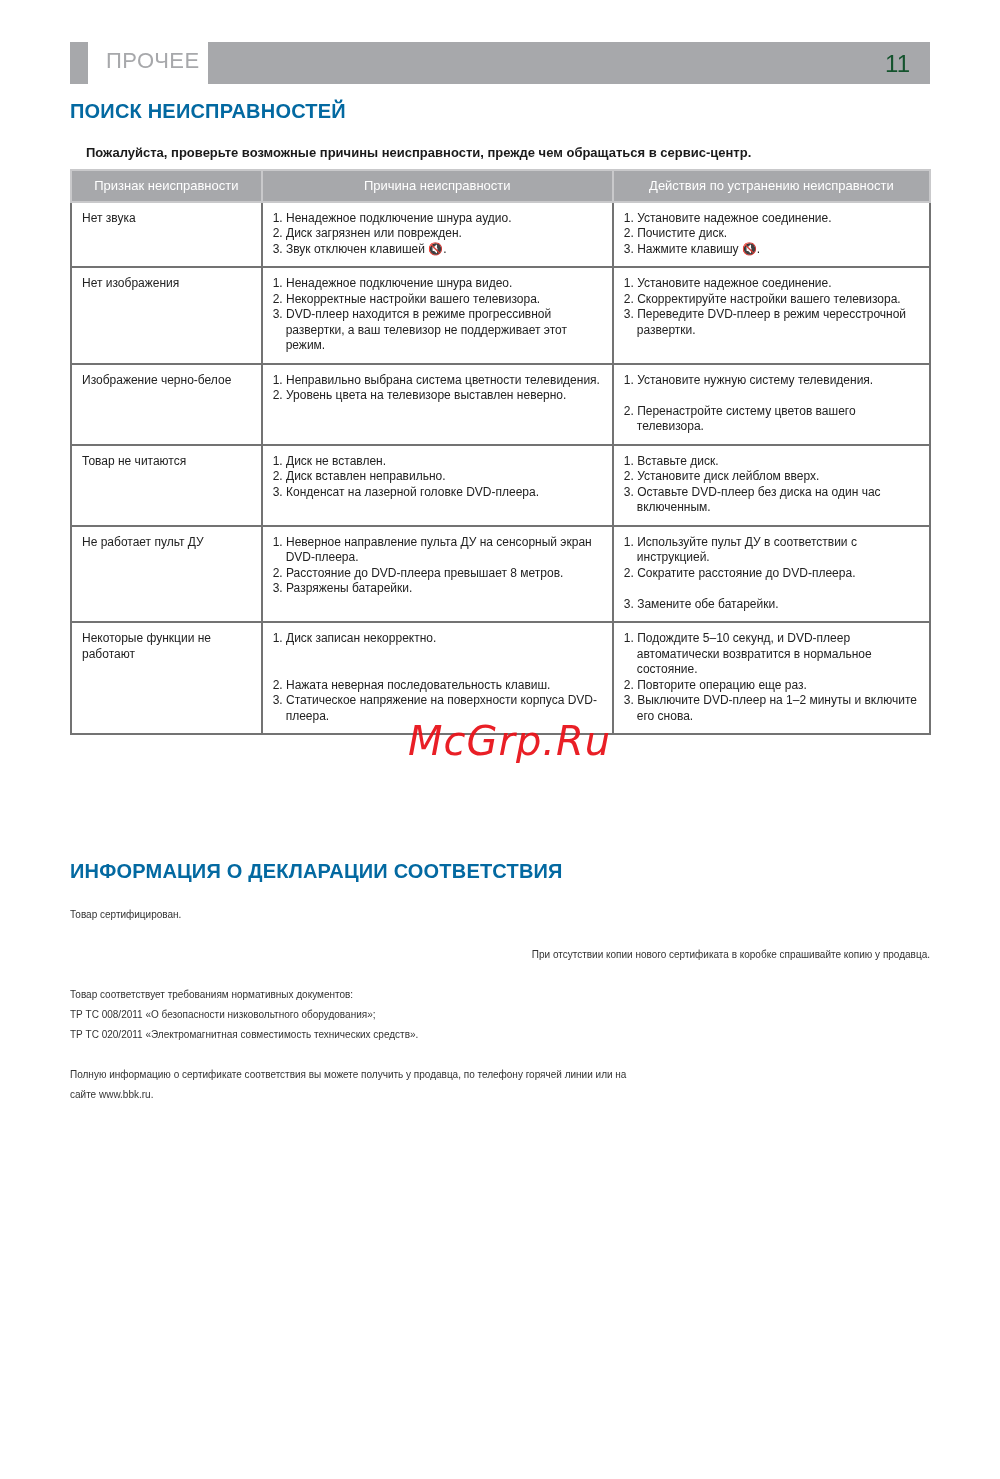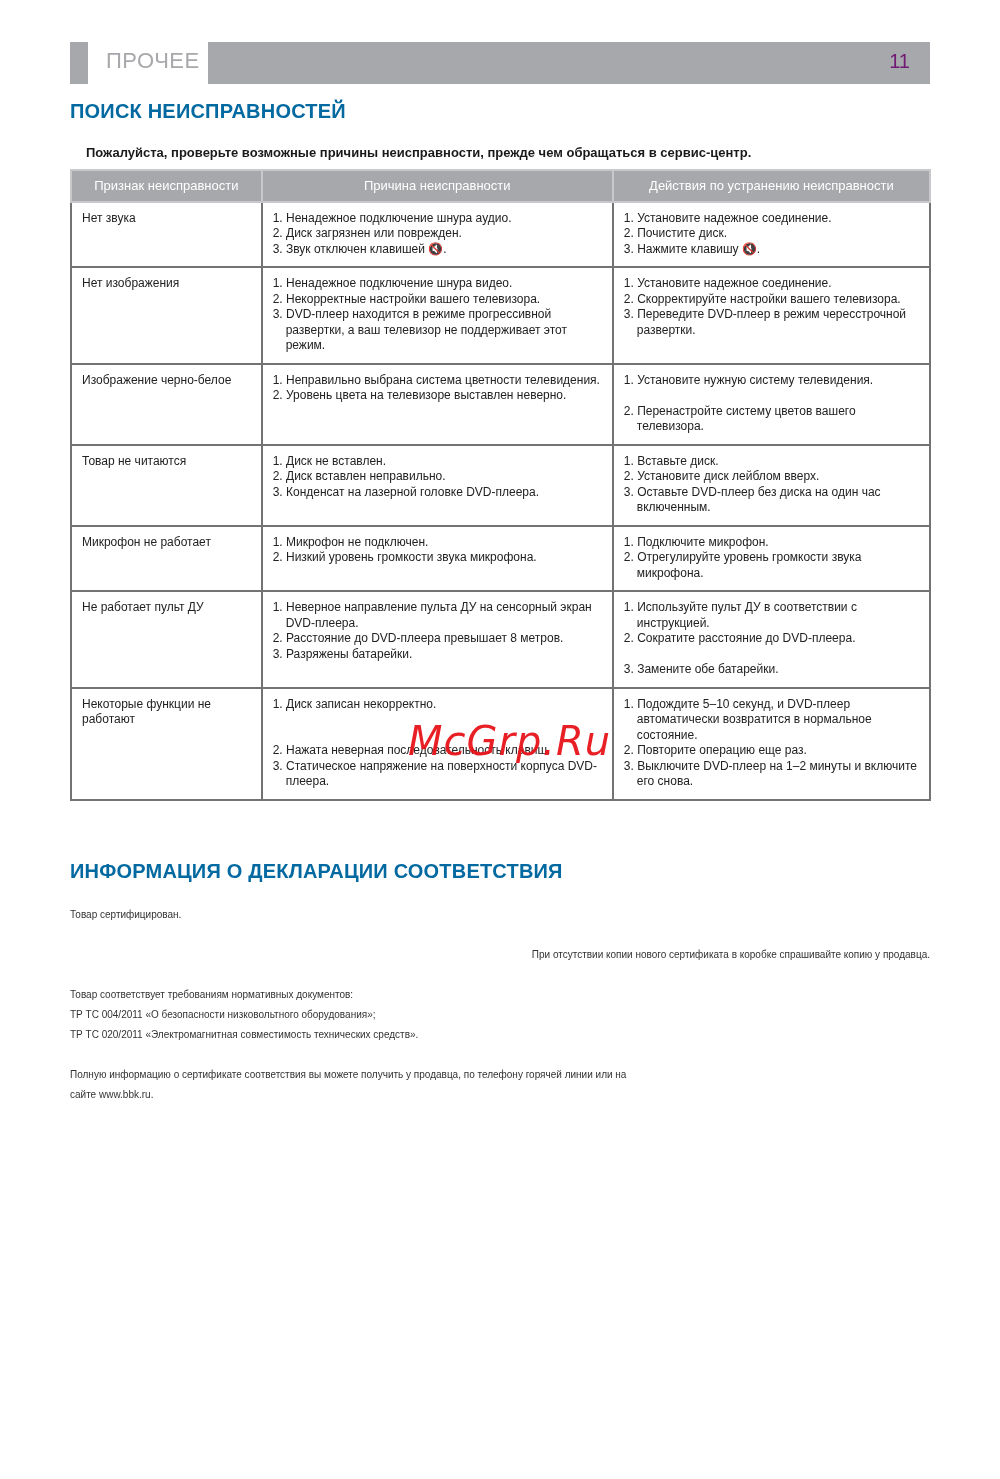--- a/index.html
+++ b/index.html
@@ -1,20 +1,20 @@
 <!DOCTYPE html>
 <html><head>
 <meta charset="utf-8">
 <style>
   html, body { margin: 0; padding: 0; background: #ffffff; }
   body { width: 1000px; height: 1479px; position: relative; font-family: "Liberation Sans", "DejaVu Sans", sans-serif; color: #222; }
   .hdr-left { position: absolute; left: 70px; top: 42px; width: 18px; height: 42px; background: #a7a8ab; }
   .hdr-section { position: absolute; left: 106px; top: 48px; font-size: 22px; color: #a7a8ab; letter-spacing: 0.5px; }
   .hdr-bar { position: absolute; left: 208px; top: 42px; width: 722px; height: 42px; background: #a7a8ab; }
-  .hdr-page { position: absolute; right: 20px; top: 8px; font-size: 20px; color: #701a75; }
+  .hdr-page { position: absolute; right: 20px; top: 8px; font-size: 24px; color: #14532d; }
   h1 { position: absolute; left: 70px; margin: 0; font-size: 20px; font-weight: bold; color: #0369a1; letter-spacing: 0.2px; }
   .h1-trouble { top: 100px; }
   .intro { position: absolute; left: 70px; top: 145px; font-size: 13px; font-weight: bold; color: #1a1a1a; margin-left: 16px; }
   table.trouble { position: absolute; left: 70px; top: 169px; width: 861px; border-collapse: collapse; font-size: 12px; line-height: 15.5px; color: #222; }
   table.trouble th { background: #a7a8ab; color: #ffffff; font-weight: normal; text-align: center; padding: 7px 10px 7px 10px; border: 2px solid #c9c9cb; font-size: 13px; }
   table.trouble td { vertical-align: top; padding: 8px 10px 9px 10px; border: 2px solid #737373; }
   table.trouble col.c1 { width: 191px; }
   table.trouble col.c2 { width: 352px; }
   table.trouble col.c3 { width: 318px; }
   .item { padding-left: 13px; text-indent: -13px; }
@@ -99,31 +99,20 @@
         <div class="item">2. Диск вставлен неправильно.</div>
         <div class="item">3. Конденсат на лазерной головке DVD-плеера.</div>
       </td>
       <td>
         <div class="item">1. Вставьте диск.</div>
         <div class="item">2. Установите диск лейблом вверх.</div>
         <div class="item">3. Оставьте DVD-плеер без диска на один час включенным.</div>
       </td>
     </tr>
 
-    <tr>
-      <td>Микрофон не работает</td>
-      <td>
-        <div class="item">1. Микрофон не подключен.</div>
-        <div class="item">2. Низкий уровень громкости звука микрофона.</div>
-      </td>
-      <td>
-        <div class="item">1. Подключите микрофон.</div>
-        <div class="item">2. Отрегулируйте уровень громкости звука микрофона.</div>
-      </td>
-    </tr>
 
     <tr>
       <td>Не работает пульт ДУ</td>
       <td>
         <div class="item">1. Неверное направление пульта ДУ на сенсорный экран DVD-плеера.</div>
         <div class="item">2. Расстояние до DVD-плеера превышает 8 метров.</div>
         <div class="item">3. Разряжены батарейки.</div>
       </td>
       <td>
         <div class="item">1. Используйте пульт ДУ в соответствии с инструкцией.</div>
@@ -151,17 +140,17 @@
   </tbody>
 </table>
 
 <div class="watermark">McGrp.Ru</div>
 
 <h1 class="h1-decl">ИНФОРМАЦИЯ О ДЕКЛАРАЦИИ СООТВЕТСТВИЯ</h1>
 <div class="decl">
   <p style="top:905px;">Товар сертифицирован.</p>
   <p style="top:945px;text-align:right;">При отсутствии копии нового сертификата в коробке спрашивайте копию у продавца.</p>
   <p style="top:985px;">Товар соответствует требованиям нормативных документов:</p>
-  <p style="top:1005px;">ТР ТС 004/2011 «О безопасности низковольтного оборудования»;</p>
+  <p style="top:1005px;">ТР ТС 008/2011 «О безопасности низковольтного оборудования»;</p>
   <p style="top:1025px;">ТР ТС 020/2011 «Электромагнитная совместимость технических средств».</p>
   <p style="top:1065px;">Полную информацию о сертификате соответствия вы можете получить у продавца, по телефону горячей линии или на</p>
   <p style="top:1085px;">сайте www.bbk.ru.</p>
 </div>
 
 </body></html>

